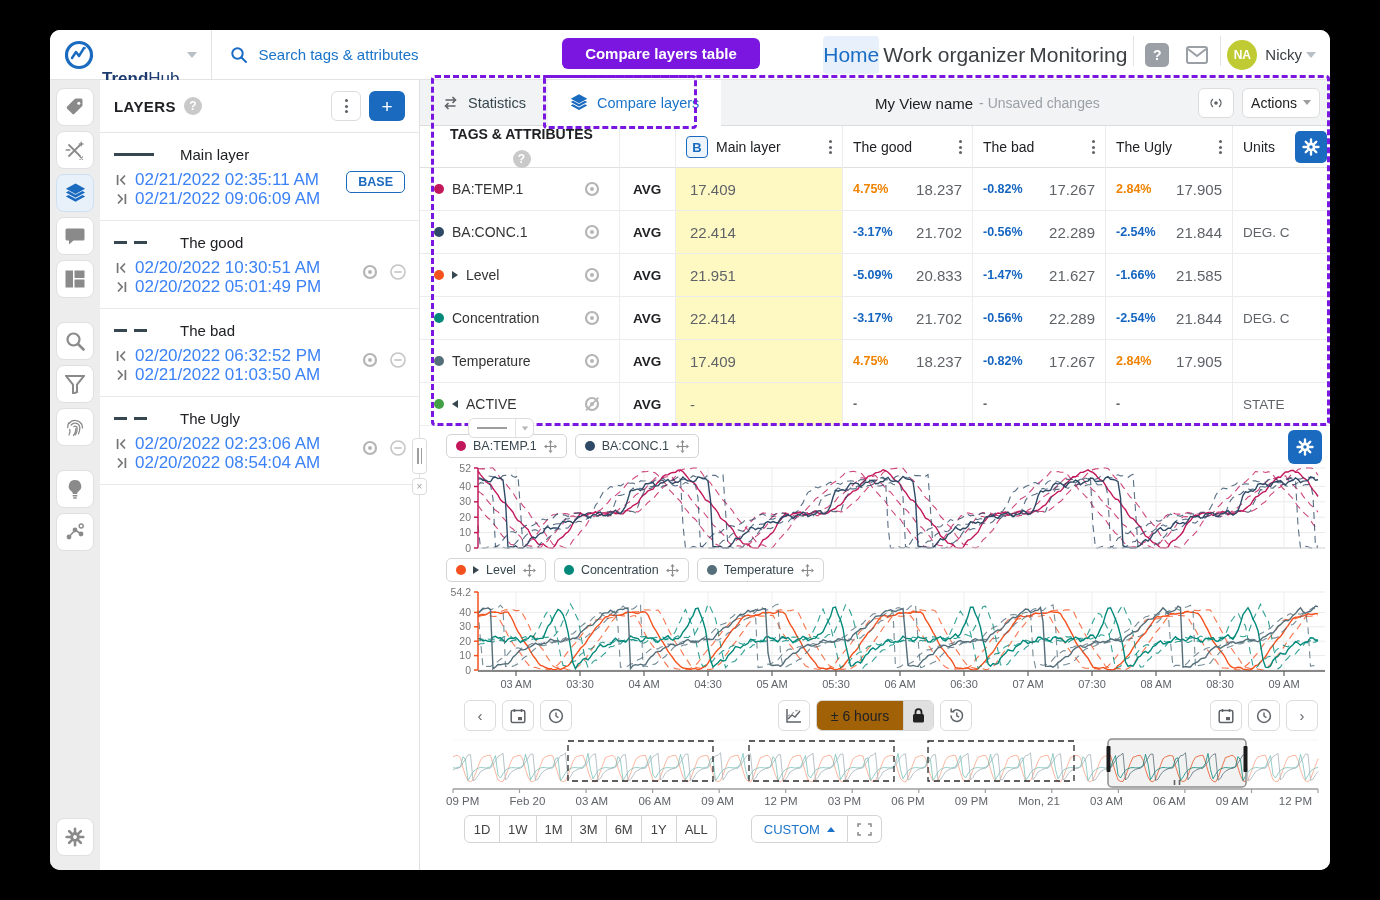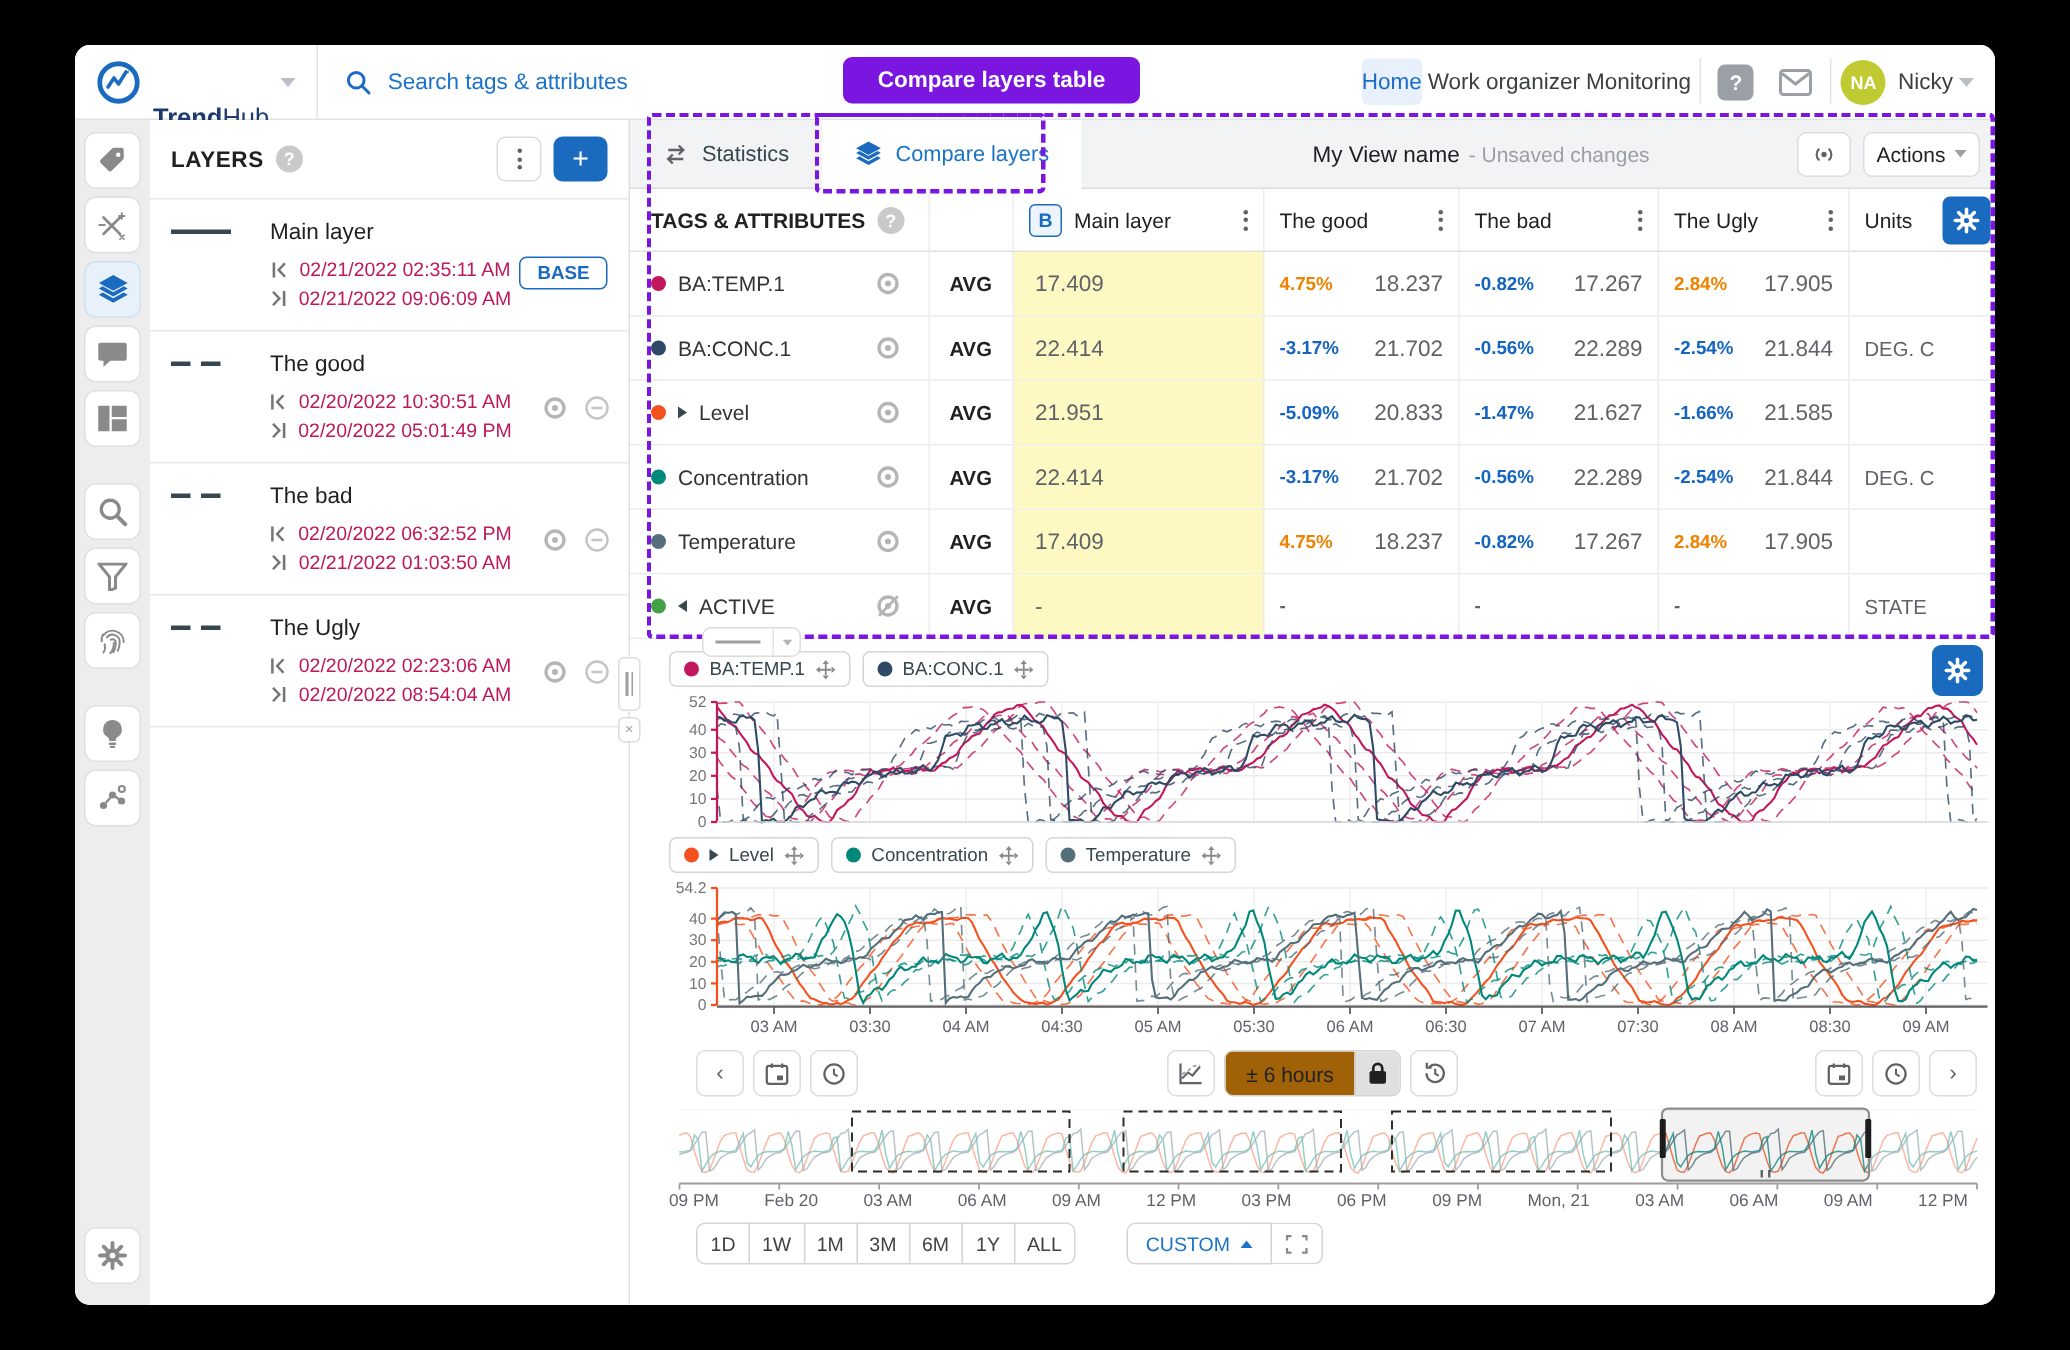--- a/index.html
+++ b/index.html
@@ -10,21 +10,21 @@
   .navbar { height:50px; display:flex; align-items:center; border-bottom:1px solid #e3e3e3; background:#fff; }
   .logo-wrap { display:flex; align-items:center; gap:8px; padding:0 14px; }
   .brand { font-size:17px; color:#1d3b6e;margin-top:48px; }
   .brand b { font-weight:700; }
   .caret { width:0; height:0; border-left:5px solid transparent; border-right:5px solid transparent; border-top:6px solid #b9bfc6; display:inline-block; }
   .vdiv { width:1px; align-self:stretch; background:#e3e3e3; }
   .search { display:flex; align-items:center; gap:10px; padding:0 18px; flex:0 0 330px; }
   .search input { border:none; outline:none; font-size:15px; color:#1a73c8; width:260px; font-family:inherit; background:transparent; }
   .search input::placeholder { color:#1a73c8; opacity:1; }
   .nav-right { margin-left:auto; display:flex; align-items:center; gap:6px; padding-right:14px; }
-  .nav-item { font-size:15px; color:#3c4043; padding:7px 0; border-radius:4px; cursor:pointer; white-space:nowrap; }
+  .nav-item { font-size:21px; color:#3c4043; padding:7px 0; border-radius:4px; cursor:pointer; white-space:nowrap; }
   .nav-item.active { background:#e8f0fb; color:#1a6cc5; }
   .icon-btn { display:flex; align-items:center; justify-content:center; width:34px; height:32px; }
   .help-sq { width:24px; height:24px; border-radius:5px; background:#9aa0a6; color:#fff; font-weight:bold; font-size:14px; display:flex; align-items:center; justify-content:center; }
   .avatar { width:30px; height:30px; border-radius:50%; background:#c0ca33; color:#fff; font-size:12px; font-weight:bold; display:flex; align-items:center; justify-content:center; }
   .username { font-size:15px; color:#3c4043; margin:0 4px 0 8px; }
 
   
   .main { display:flex; height:790px; }
   .rail { width:50px; background:#ededed; display:flex; flex-direction:column; align-items:center; padding:8px 0 14px; gap:5px; }
   .rail-btn { width:38px; height:38px; background:#fff; border:1px solid #e0e0e0; border-radius:8px; display:flex; align-items:center; justify-content:center; cursor:pointer; flex:none; }
@@ -41,21 +41,21 @@
   .kebab-btn { width:30px; height:30px; border:1px solid #dcdcdc; border-radius:6px; background:#fff; display:flex; align-items:center; justify-content:center; margin-right:8px; cursor:pointer; }
   .kebab { display:flex; flex-direction:column; gap:2.5px; }
   .kebab i { width:3px; height:3px; border-radius:50%; background:#5f6368; }
   .add-btn { width:36px; height:30px; border:none; border-radius:6px; background:#1a6bbf; color:#fff; font-size:19px; line-height:1; cursor:pointer; }
   .layer-item { position:relative; padding:13px 14px 12px; border-bottom:1px solid #e9e9e9; }
   .layer-name-row { display:flex; align-items:center; margin-bottom:7px; }
   .swatch { width:52px; flex:none; display:flex; align-items:center; gap:7px; }
   .sw-solid { width:40px; height:2.5px; background:#37474f; }
   .sw-dash { width:13px; height:2.5px; background:#37474f; }
   .layer-name { font-size:15px; color:#202124; margin-left:14px; }
-  .ts-row { display:flex; align-items:center; gap:8px; font-size:13px; color:#be185d; line-height:19px; padding-left:2px;justify-content:center; }
+  .ts-row { display:flex; align-items:center; gap:8px; font-size:17px; color:#3b82f6; line-height:19px; padding-left:2px; }
   .base-badge { position:absolute; right:14px; top:38px; border:1.5px solid #1a6bbf; color:#1a6bbf; font-size:12.5px; font-weight:bold; padding:3px 11px; border-radius:5px; background:#fff; }
   .layer-controls { position:absolute; right:12px; top:42px; display:flex; gap:10px; align-items:center; }
 
   
   .content { position:relative; flex:1; background:#fff; display:flex; flex-direction:column; }
 
   .tabbar { height:46px; background:#f1f3f4; border-bottom:1px solid #dcdcdc; display:flex; align-items:center; position:relative; }
   .tab { height:46px; display:flex; align-items:center; gap:9px; padding:0 22px; font-size:14.5px; color:#37474f; cursor:pointer; }
   .tab.active { background:#fff; color:#1a73c8; }
   .view-title-wrap { position:absolute; left:455px; top:0; height:46px; display:flex; align-items:center; gap:6px; white-space:nowrap; }
@@ -63,21 +63,21 @@
   .view-status { font-size:14px; color:#9aa0a6; }
   .tabbar-right { margin-left:auto; display:flex; align-items:center; gap:8px; padding-right:10px; }
   .tool-btn { height:30px; min-width:34px; border:1px solid #dcdcdc; border-radius:6px; background:#fff; display:flex; align-items:center; justify-content:center; gap:6px; font-size:14px; color:#202124; cursor:pointer; padding:0 8px; }
 
   
   .cmp-table { background:#fff; }
   .t-grid { display:grid; grid-template-columns:200px 56px 167px 130px 133px 127px 1fr; }
   .t-head { height:42px; border-bottom:1px solid #e0e0e0; }
   .t-head > div { display:flex; align-items:center; border-right:1px solid #ececec; padding:0 10px; position:relative; font-size:14px; color:#202124; }
   .t-head > div:last-child { border-right:none; }
-  .th-tags { font-size:13px; font-weight:bold; gap:8px; padding-left:14px !important; }
+  .th-tags { font-size:13px; font-weight:bold; gap:8px; padding-left:14px !important;flex-direction:column; }
   .b-badge { width:22px; height:22px; border:1.5px solid #1a6bbf; border-radius:4px; background:#eef4fb; color:#1a6bbf; font-size:13px; font-weight:bold; display:flex; align-items:center; justify-content:center; margin-right:8px; flex:none; }
   .th-kebab { margin-left:auto; }
   .gear-btn { position:absolute; right:3px; top:5px; width:32px; height:32px; background:#1a6bbf; border:none; border-radius:5px; display:flex; align-items:center; justify-content:center; cursor:pointer; }
   .t-row { height:43px; border-bottom:1px solid #ececec; }
   .t-row > div { display:flex; align-items:center; border-right:1px solid #ececec; padding:0 10px; overflow:hidden; }
   .t-row > div:last-child { border-right:none; }
   .cell-name { gap:8px; padding-left:14px !important; }
   .row-dot { width:10px; height:10px; border-radius:50%; flex:none; }
   .tri-r { width:0; height:0; border-top:4.5px solid transparent; border-bottom:4.5px solid transparent; border-left:6px solid #37474f; flex:none; }
   .tri-l { width:0; height:0; border-top:4.5px solid transparent; border-bottom:4.5px solid transparent; border-right:6px solid #37474f; flex:none; }

